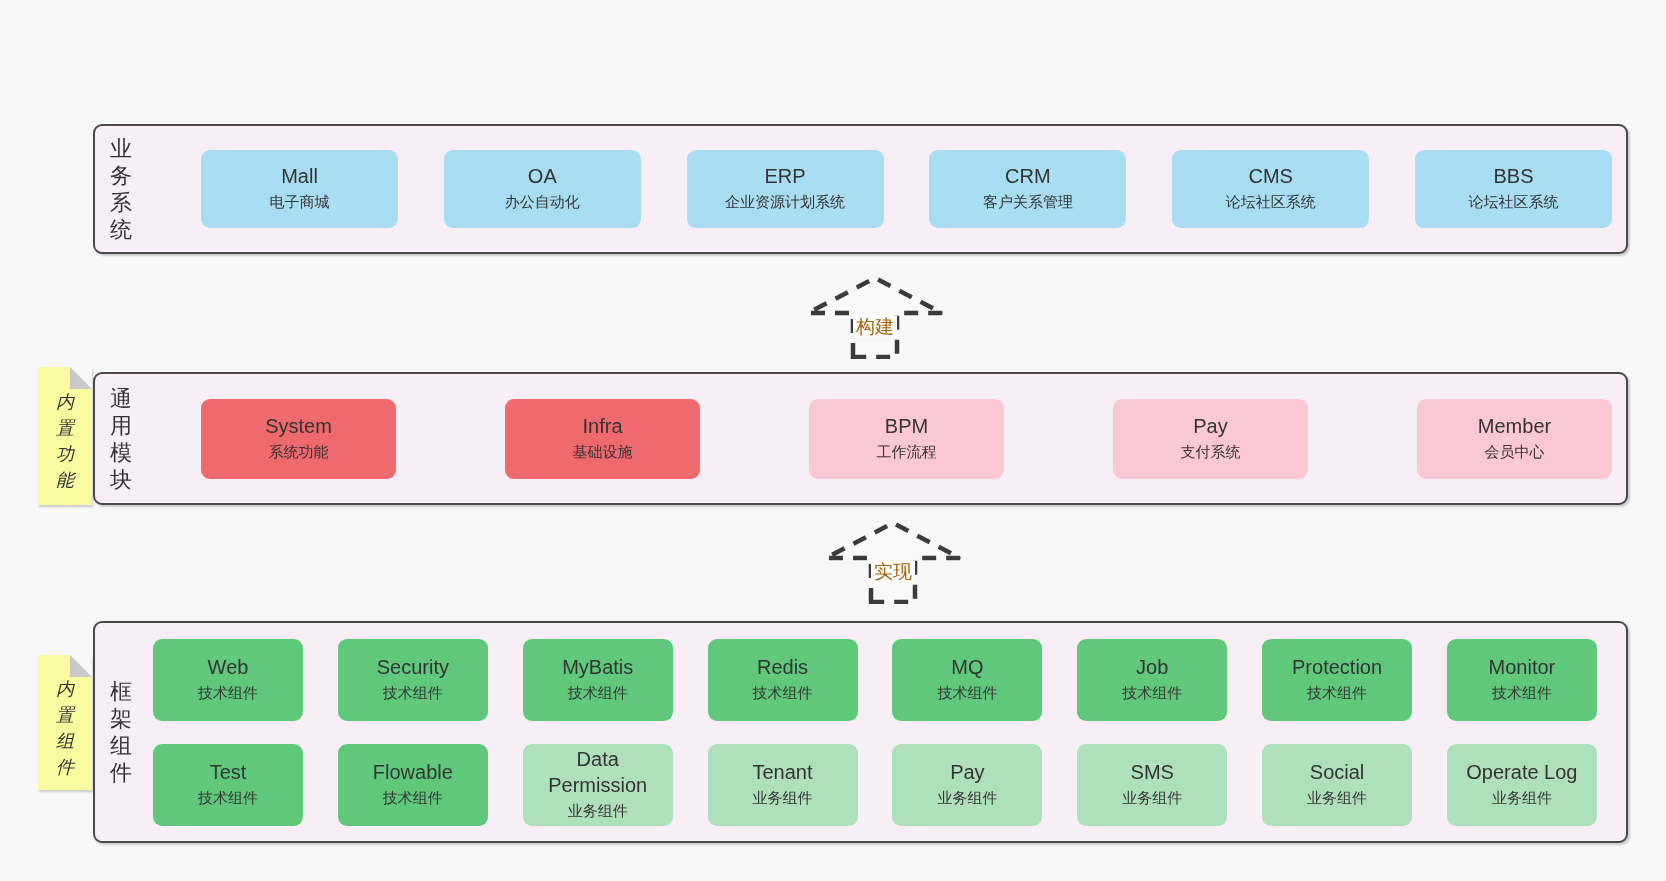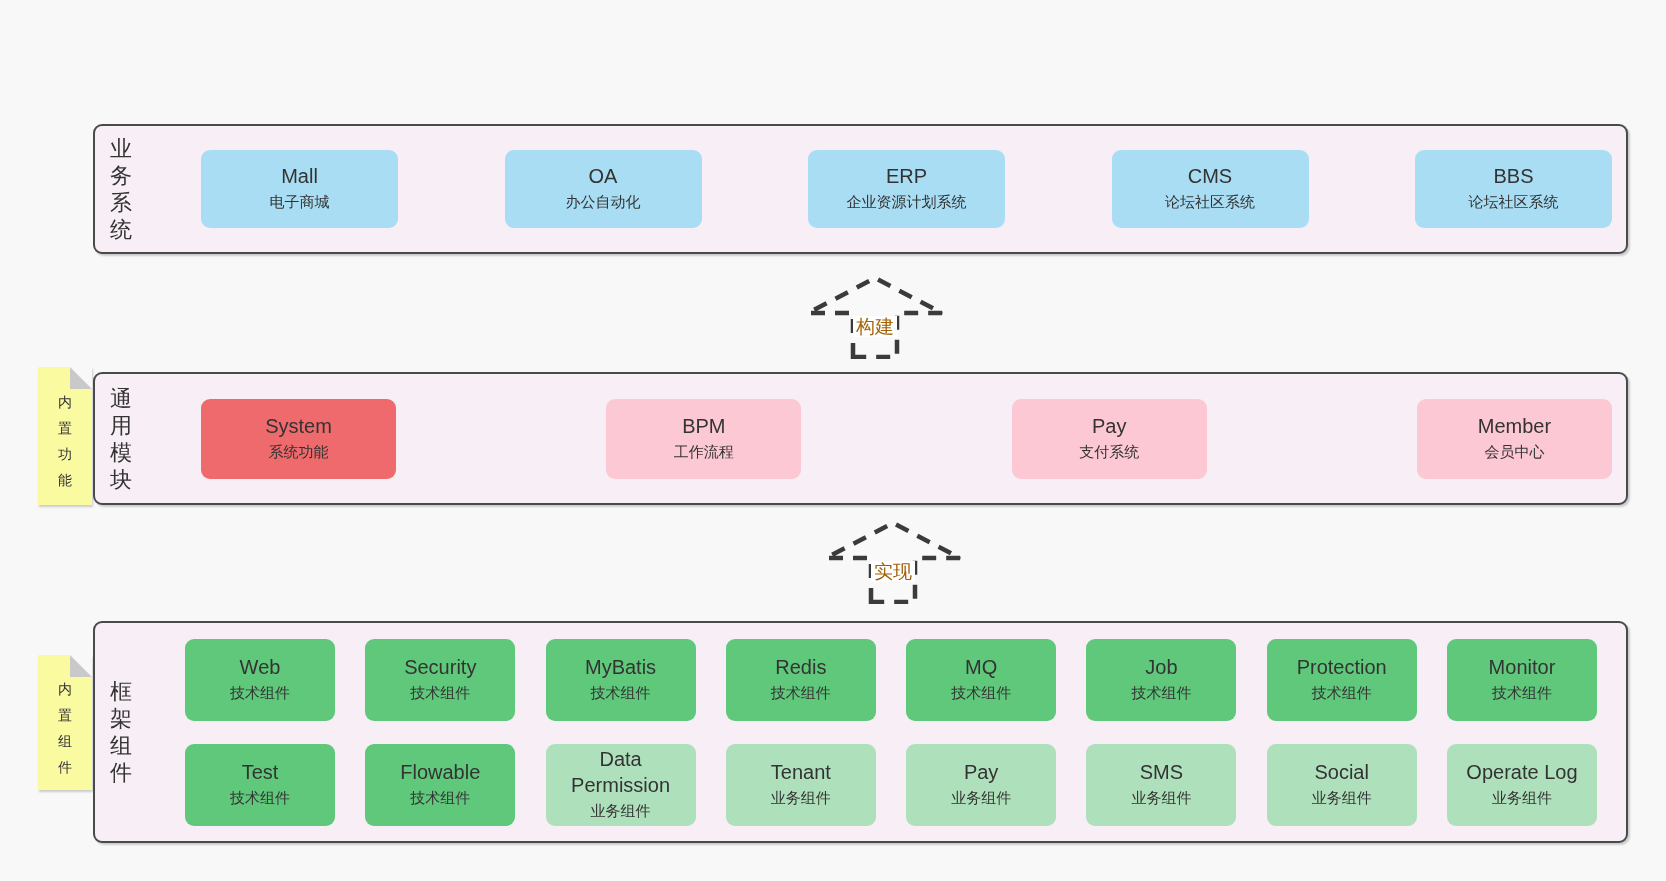--- a/index.html
+++ b/index.html
@@ -25,21 +25,21 @@
     word-break:break-all;color:#333;
   }
   .nodes{
     flex:1;display:flex;justify-content:space-between;align-items:center;
     margin-left:19px;margin-right:14px;padding-left:48px;
   }
   .nodes-col{
     flex:1;display:flex;flex-direction:column;gap:23px;
     margin-left:19px;margin-right:29px;
   }
-  .nodes-row{display:flex;justify-content:space-between;margin-left:32px;}
+  .nodes-row{display:flex;justify-content:space-between;}
   
   .node{
     box-sizing:border-box;border-radius:9px;padding:4px 8px;
     display:flex;flex-direction:column;justify-content:center;align-items:center;
     text-align:center;color:#333;
   }
   .node .en{font-size:20px;line-height:26px;}
   .node .zh{font-size:15px;line-height:26px;}
   .node.blue {width:197px;height:78px;background:#a9ddf3;}
   .node.red  {width:195px;height:80px;background:#ef6a6c;}
@@ -53,22 +53,22 @@
     display:flex;align-items:center;justify-content:center;
   }
   #note-modules{top:367px;height:138px;}
   #note-framework{top:655px;height:135px;}
   .note-fold{
     position:absolute;top:0;right:0;width:22px;height:22px;
     background:linear-gradient(to top right,#c9c9c9 49.5%,#f8f8f8 50.5%);
   }
   .note-text{
     width:22px;padding-top:10px;
-    font-size:14px;line-height:26px;text-align:center;
-    word-break:break-all;color:#333;
+    font-size:18px;line-height:26px;text-align:center;
+    word-break:break-all;color:#333;font-style:italic;
   }
   
   .arrow{position:absolute;width:140px;height:84px;}
   #arrow-build{left:805px;top:275px;}
   #arrow-implement{left:823px;top:520px;}
   .arrow svg{display:block;}
   .arrow-label{
     position:absolute;left:0;right:0;top:39px;text-align:center;
     font-size:19px;color:#a16207;
   }
@@ -86,20 +86,24 @@
     </div>
     <div class="node blue">
       <div class="en">OA</div>
       <div class="zh">办公自动化</div>
     </div>
     <div class="node blue">
       <div class="en">ERP</div>
       <div class="zh">企业资源计划系统</div>
     </div>
     <div class="node blue">
+      <div class="en">CRM</div>
+      <div class="zh">客户关系管理</div>
+    </div>
+    <div class="node blue">
       <div class="en">CMS</div>
       <div class="zh">论坛社区系统</div>
     </div>
     <div class="node blue">
       <div class="en">BBS</div>
       <div class="zh">论坛社区系统</div>
     </div>
   </div>
 </div>
 
@@ -114,20 +118,24 @@
   <div class="note-fold"></div>
   <div class="note-text">内置功能</div>
 </div>
 <div class="panel" id="panel-modules">
   <div class="panel-label">通用模块</div>
   <div class="nodes">
     <div class="node red">
       <div class="en">System</div>
       <div class="zh">系统功能</div>
     </div>
+    <div class="node red">
+      <div class="en">Infra</div>
+      <div class="zh">基础设施</div>
+    </div>
     <div class="node pink">
       <div class="en">BPM</div>
       <div class="zh">工作流程</div>
     </div>
     <div class="node pink">
       <div class="en">Pay</div>
       <div class="zh">支付系统</div>
     </div>
     <div class="node pink">
       <div class="en">Member</div>

